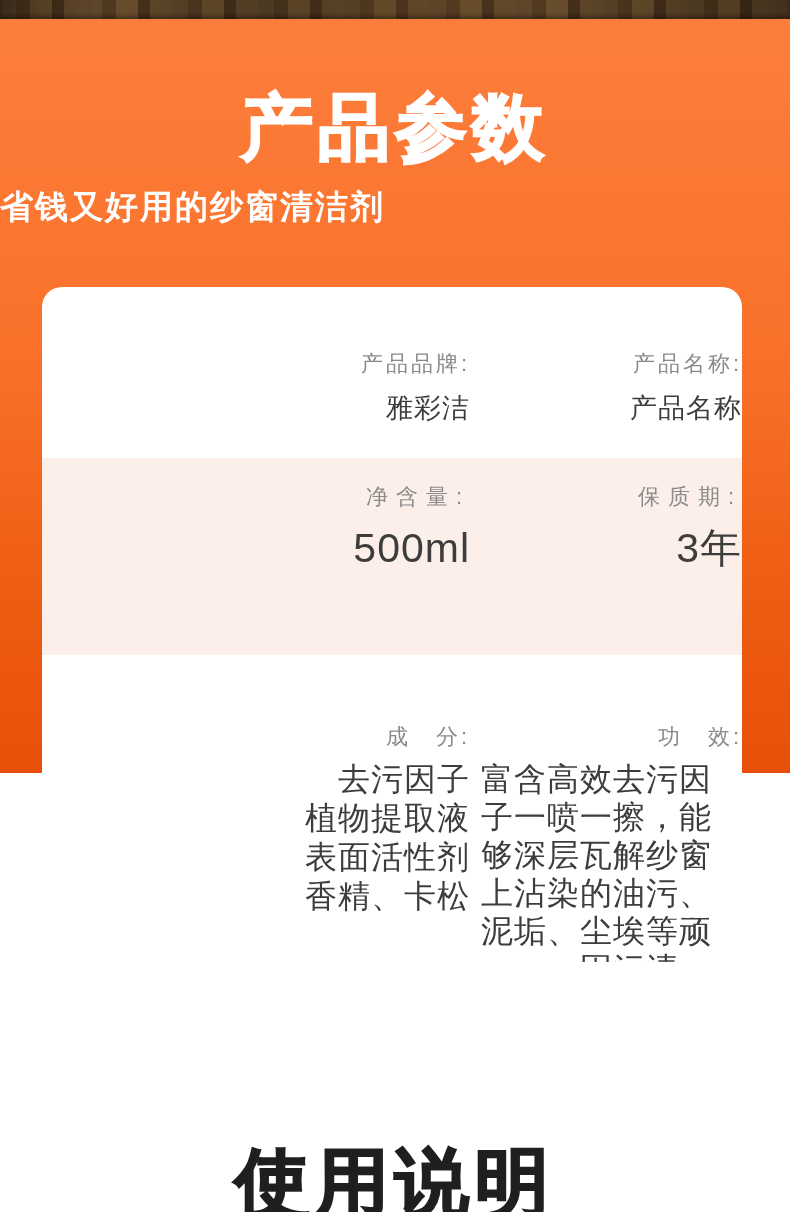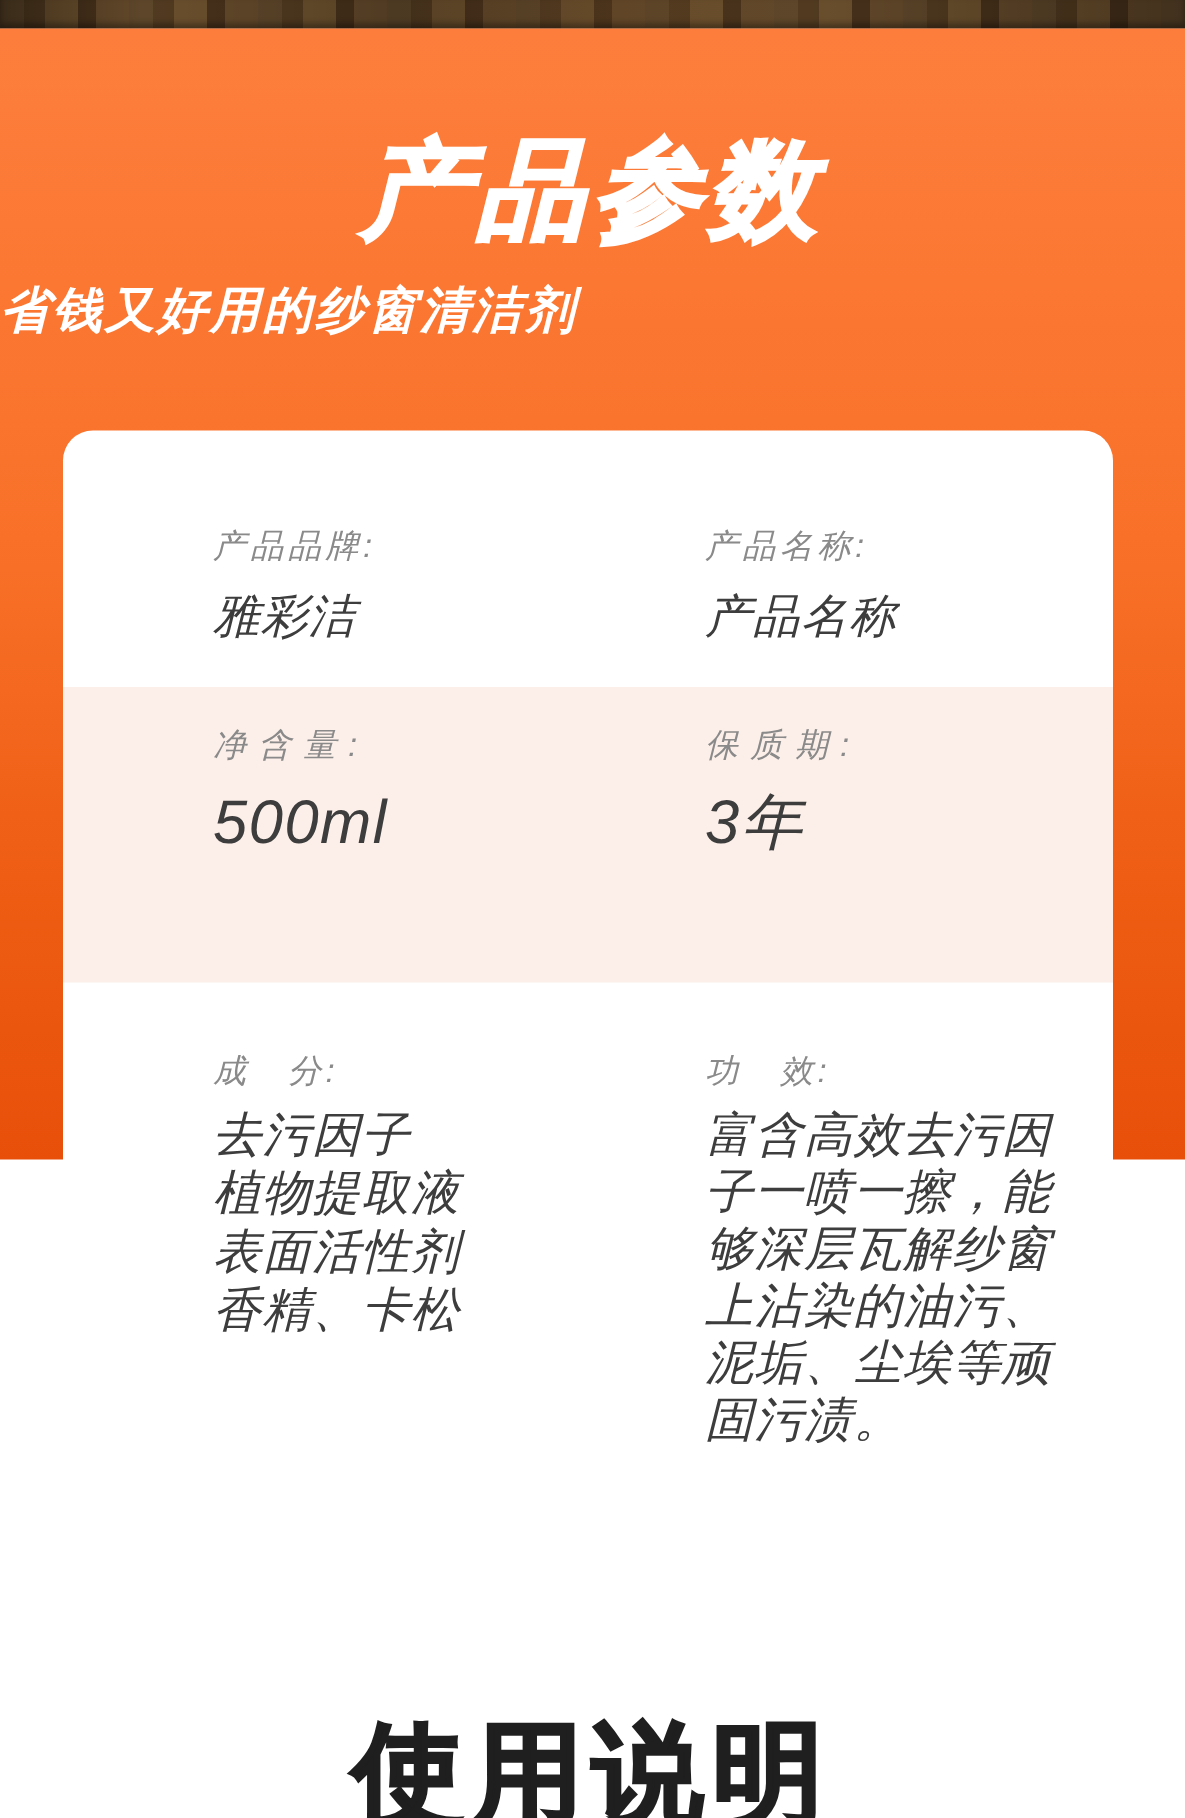--- a/index.html
+++ b/index.html
@@ -32,21 +32,20 @@
         #47311b 52px, #47311b 64px,
         #62482a 64px, #62482a 86px);
     box-shadow: inset 0 -3px 4px rgba(0,0,0,.35);
   }
   
   .hero {
     position: absolute;
     top: 19px; left: 0;
     width: 790px; height: 754px;
     background: linear-gradient(180deg, #fd7e3c 0%, #f97129 45%, #ee5d13 75%, #e8500a 100%);
-    font-style: italic;
   }
   .page-title {
     position: absolute;
     top: 72px; left: 0;
     width: 100%;
     text-align: center;
     color: #ffffff;
     font-size: 72px;
     font-weight: 900;
     letter-spacing: 5px;
@@ -65,40 +64,41 @@
     line-height: 1.2;
   }
   
   .spec-card {
     position: absolute;
     top: 268px; left: 42px;
     width: 700px; height: 675px;
     background: #ffffff;
     border-radius: 20px;
     overflow: hidden;
+    text-align: right;
   }
   .spec-row {
     display: grid;
     grid-template-columns: 328px 1fr;
     padding-left: 100px;
     box-sizing: border-box;
   }
   .spec-row.r1 { height: 171px; padding-top: 64px; }
   .spec-row.r2 { height: 197px; padding-top: 26px; background: #fcefe9; }
-  .spec-row.r3 { height: 307px; padding-top: 46px; }
+  .spec-row.r3 { height: 307px; padding-top: 46px; margin-top: 23px; }
   .spec-label {
     font-size: 22px;
     color: #8a8a8a;
     letter-spacing: 3px;
     line-height: 1.2;
   }
   .r2 .spec-label { letter-spacing: 8px; }
   .spec-value {
     margin-top: 14px;
-    font-size: 31px;
+    font-size: 27px;
     color: #3d3d3d;
     letter-spacing: 1px;
     line-height: 1.3;
   }
   .r2 .spec-value { font-size: 41px; margin-top: 12px; }
   .r3 .spec-value {
     font-size: 32px;
     line-height: 39px;
     margin-top: 10px;
     white-space: pre-line;

